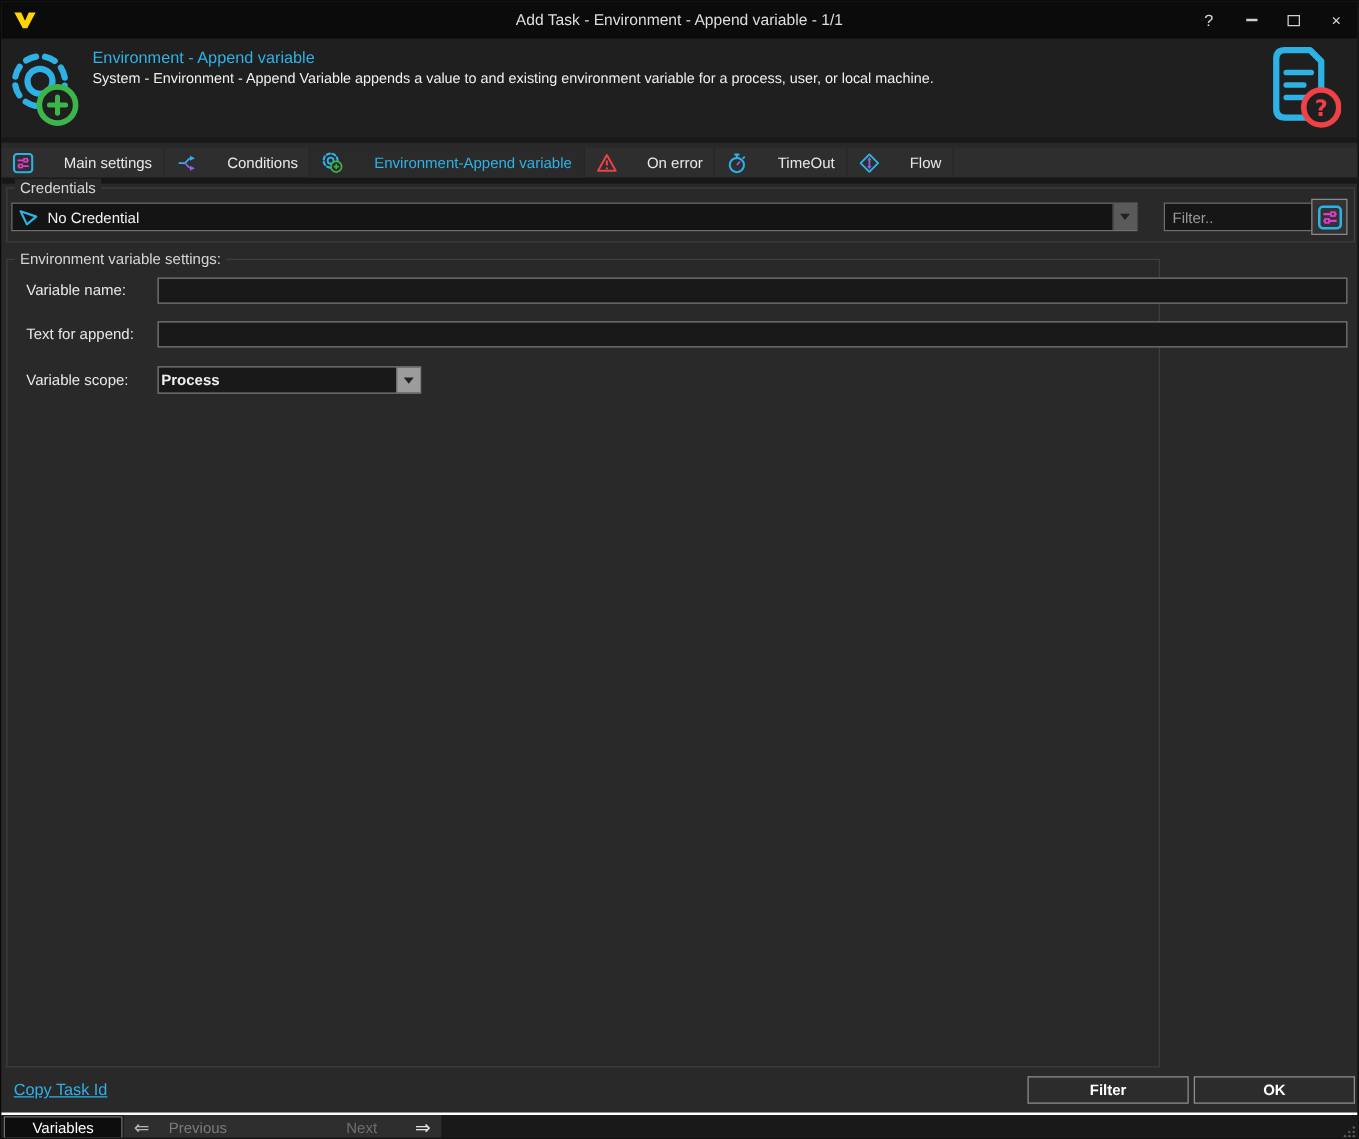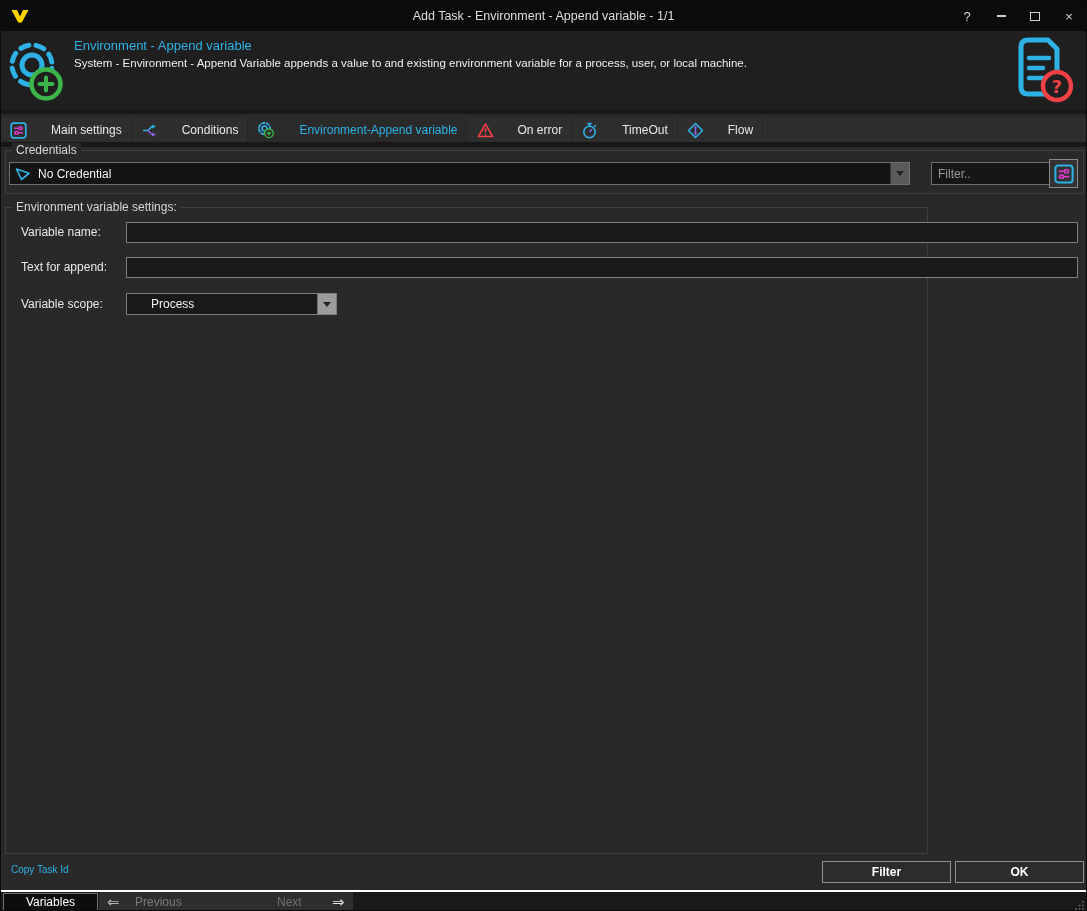--- a/index.html
+++ b/index.html
@@ -62,26 +62,26 @@
     background:#333; border:1px solid #8a8a8a; display:flex; align-items:center; justify-content:center;
     cursor:pointer; }
 
   
   .fld-label { position:absolute; left:20px; color:#e8e8e8; font-size:12px; }
   .text-input { position:absolute; left:125px; width:952px; height:21px; background:#191919;
     border:1px solid #7e7e7e; color:#f0f0f0; font-size:12px; padding:0 5px;
     font-family:"Liberation Sans", sans-serif; }
   .scope-select { position:absolute; left:125px; top:292px; width:211px; height:22px;
     background:#191919; border:1px solid #7e7e7e; display:flex; align-items:center; cursor:pointer; }
-  .scope-text { flex:1 1 auto; padding-left:24px; color:#f0f0f0; }
+  .scope-text { flex:1 1 auto; padding-left:2px; color:#f0f0f0;font-weight:bold; }
   .scope-select .dd-btn { background:#9c9c9c; border-left:1px solid #6b6b6b; }
 
   
-  .copy-link { position:absolute; left:10px; top:863px; color:#2eb2e6; 
-    font-size:10px; cursor:pointer; }
+  .copy-link { position:absolute; left:10px; top:863px; color:#2eb2e6; text-decoration:underline;
+    font-size:13px; cursor:pointer; }
   .btn { position:absolute; top:860px; width:129px; height:22px; background:#2c2c2c;
     border:1px solid #8f8f8f; color:#fff; font-weight:bold; font-size:12px; text-align:center;
     line-height:20px; cursor:pointer; }
   .btn-cancel { left:821px; }
   .btn-ok { left:954px; }
 
   
   .statusbar { position:absolute; left:0; top:889px; width:100%; height:22px; background:#191919;
     border-top:2px solid #ffffff; }
   .sb-light { position:absolute; left:98px; top:0; width:254px; height:100%; background:#2e2e2e; }

